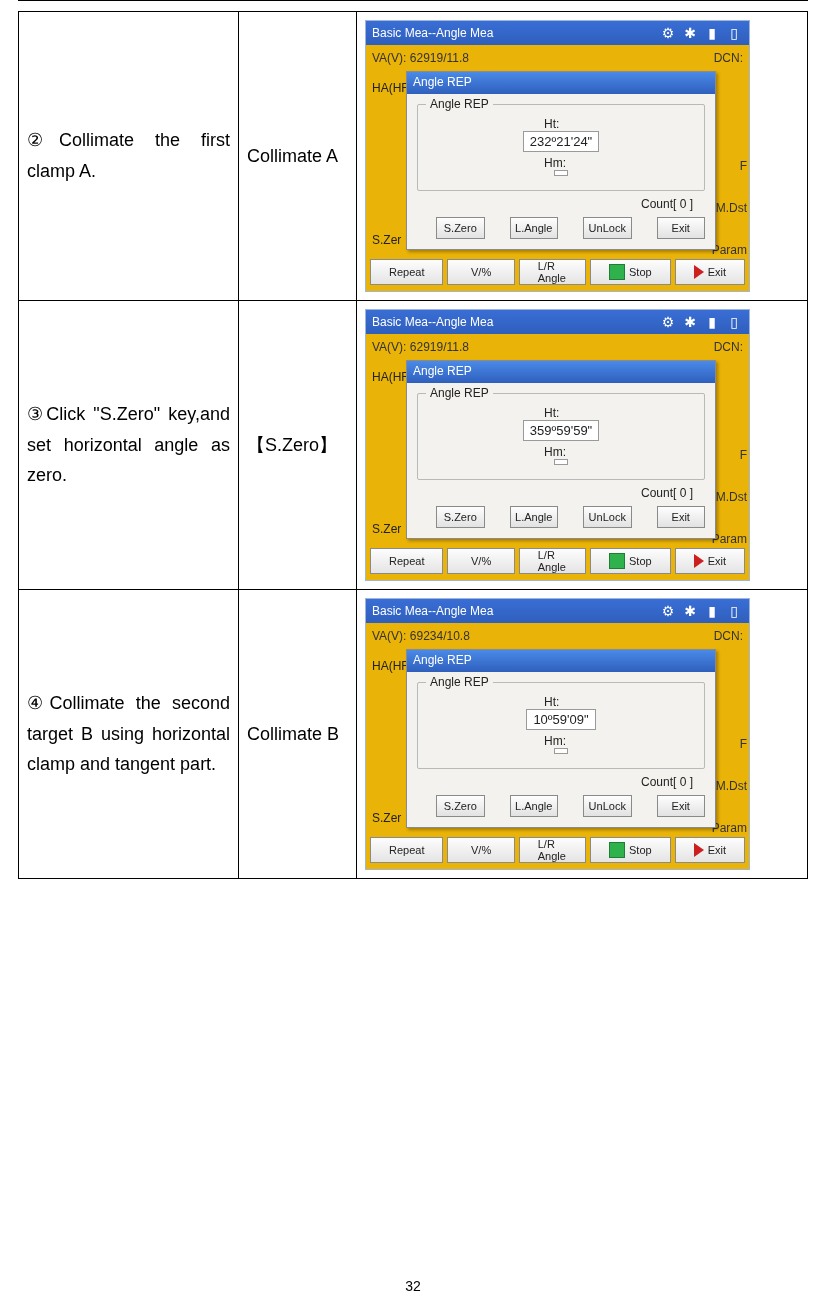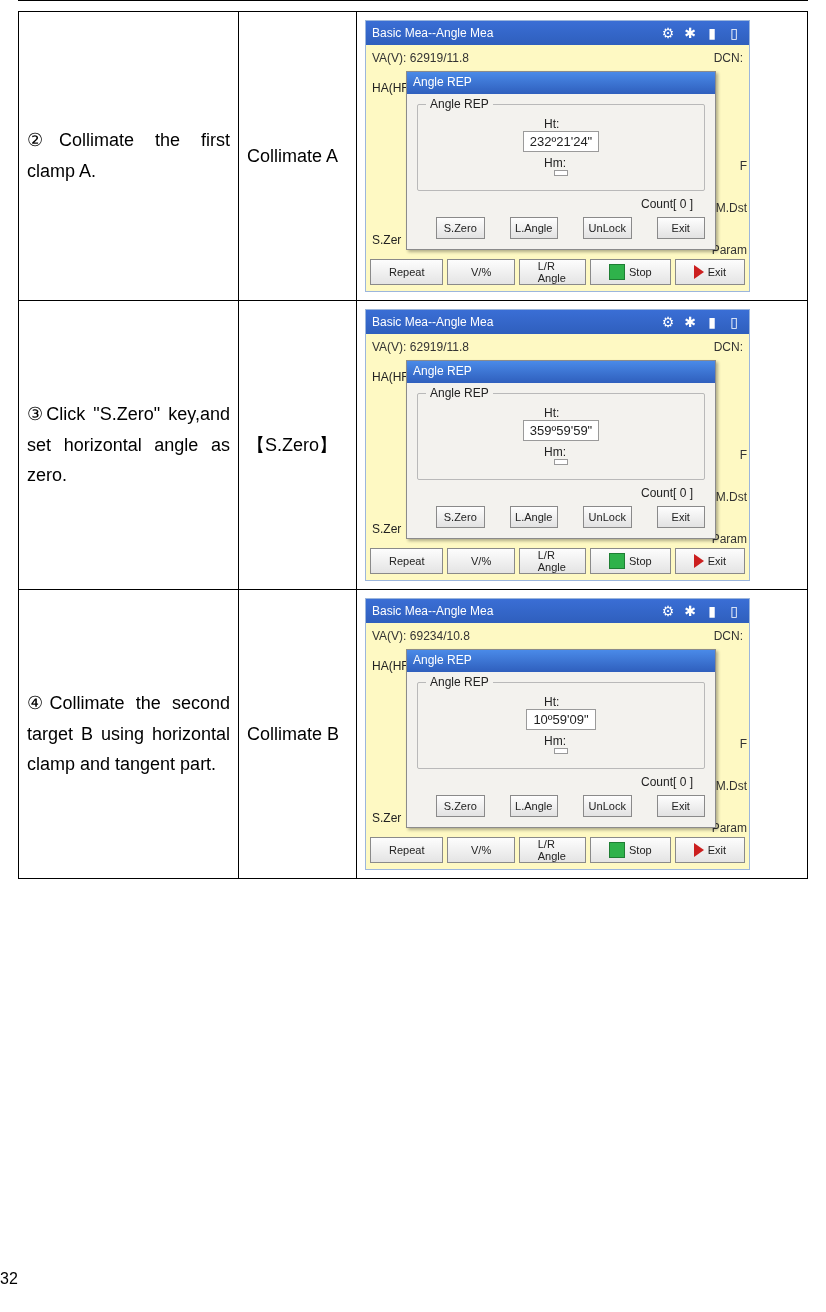--- a/index.html
+++ b/index.html
@@ -38,31 +38,32 @@
       width: 118px;
       font-size: 18px;
       text-align: left;
       padding-left: 12px;
     }
     .col-screenshot {
       padding: 8px;
     }
     .page-num {
       position: absolute;
-      bottom: 24px;
+      bottom: 18px;
       width: 100%;
       left: 0;
-      font-size: 16px;
+      text-align: center;
+      font-size: 14px;
     }
 
     
     .shot {
       width: 385px;
       height: 272px;
-      background: #fef9c3;
+      background: #eab308;
       position: relative;
       font-family: Tahoma, Arial, sans-serif;
       font-size: 12px;
       color: #222;
       overflow: hidden;
       border: 1px solid #9cb6dc;
     }
     .titlebar {
       height: 24px;
       background: linear-gradient(#3a6ed5, #2f5fbd);

